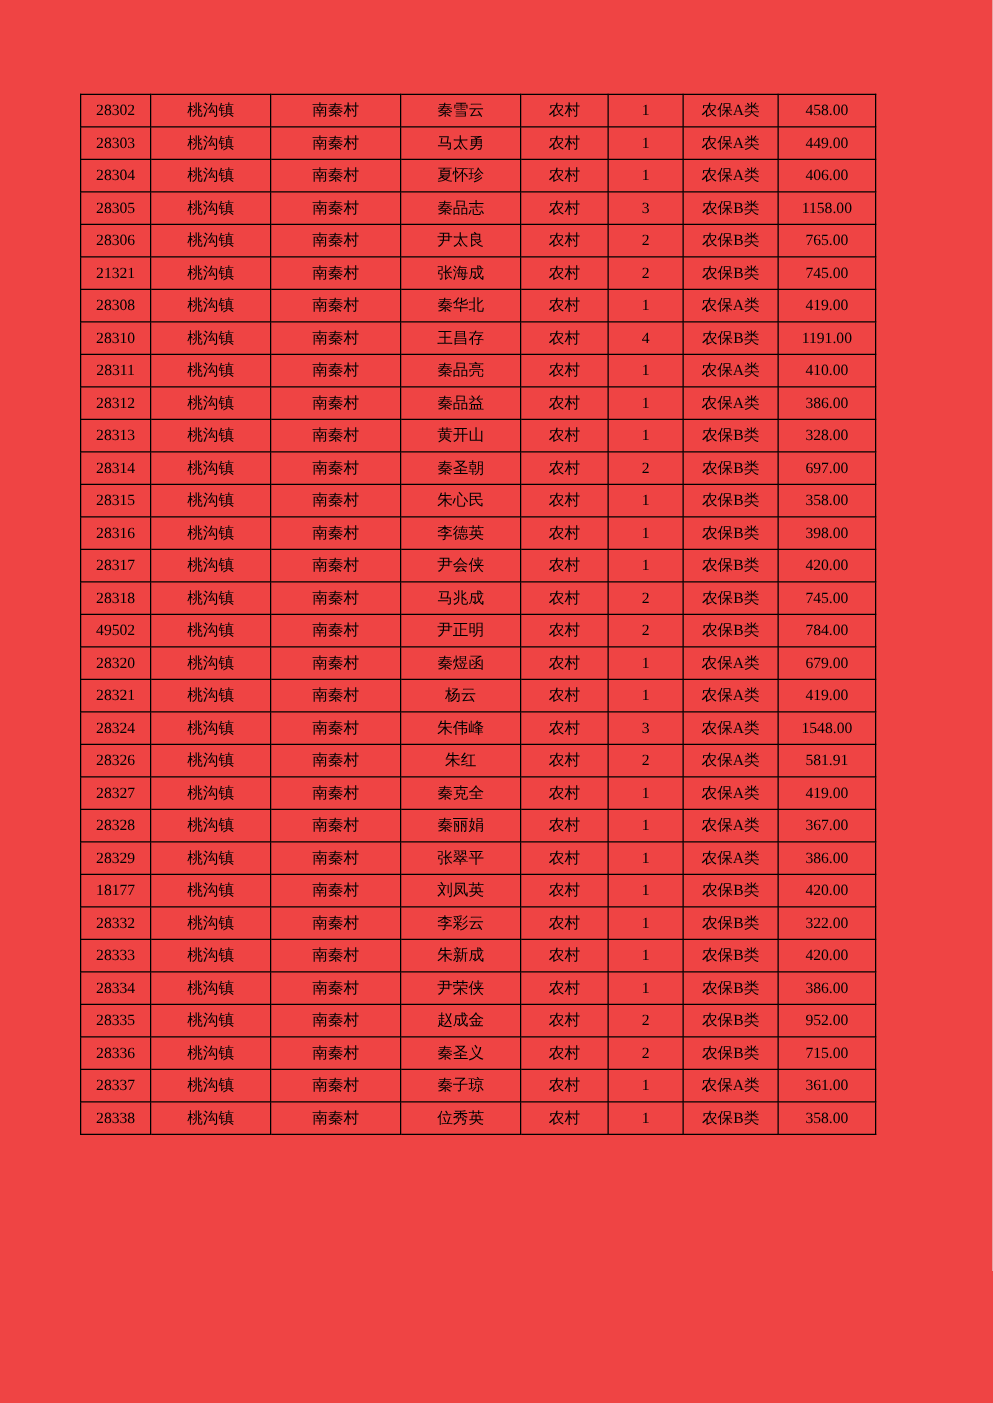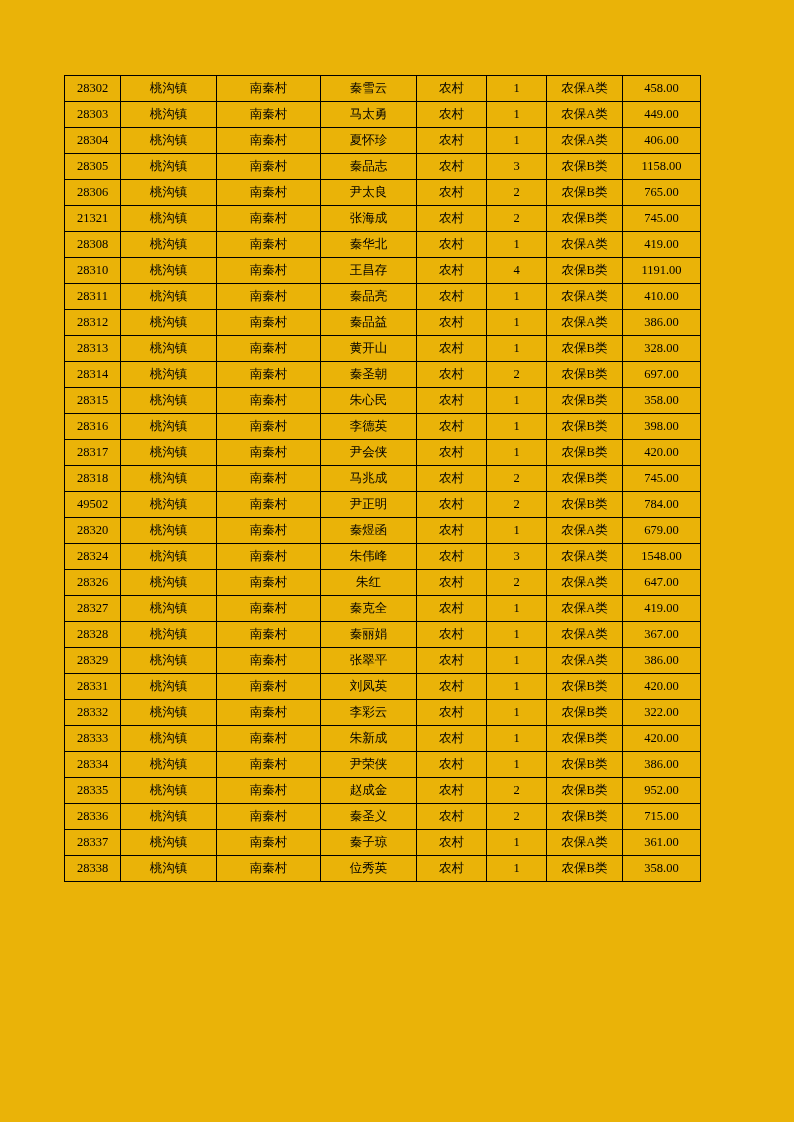--- a/index.html
+++ b/index.html
@@ -5,21 +5,21 @@
   html, body {
     margin: 0;
     padding: 0;
     background: #e8e8e8;
   }
   .page {
     position: relative;
     width: 794px;
     height: 1122px;
     margin: 0 auto;
-    background: #eab308;
+    background: #ef4444;
     font-family: "Liberation Serif", "DejaVu Serif", serif;
     color: #000000;
     overflow: hidden;
   }
   table.data-table {
     position: absolute;
     left: 64px;
     top: 75px;
     width: 636px;
     border-collapse: collapse;
@@ -235,38 +235,48 @@
           <td class="col-id">28320</td>
           <td class="col-town">桃沟镇</td>
           <td class="col-village">南秦村</td>
           <td class="col-name">秦煜函</td>
           <td class="col-type">农村</td>
           <td class="col-count">1</td>
           <td class="col-category">农保A类</td>
           <td class="col-amount">679.00</td>
         </tr>
         <tr>
+          <td class="col-id">28321</td>
+          <td class="col-town">桃沟镇</td>
+          <td class="col-village">南秦村</td>
+          <td class="col-name">杨云</td>
+          <td class="col-type">农村</td>
+          <td class="col-count">1</td>
+          <td class="col-category">农保A类</td>
+          <td class="col-amount">419.00</td>
+        </tr>
+        <tr>
           <td class="col-id">28324</td>
           <td class="col-town">桃沟镇</td>
           <td class="col-village">南秦村</td>
           <td class="col-name">朱伟峰</td>
           <td class="col-type">农村</td>
           <td class="col-count">3</td>
           <td class="col-category">农保A类</td>
           <td class="col-amount">1548.00</td>
         </tr>
         <tr>
           <td class="col-id">28326</td>
           <td class="col-town">桃沟镇</td>
           <td class="col-village">南秦村</td>
           <td class="col-name">朱红</td>
           <td class="col-type">农村</td>
           <td class="col-count">2</td>
           <td class="col-category">农保A类</td>
-          <td class="col-amount">647.00</td>
+          <td class="col-amount">581.91</td>
         </tr>
         <tr>
           <td class="col-id">28327</td>
           <td class="col-town">桃沟镇</td>
           <td class="col-village">南秦村</td>
           <td class="col-name">秦克全</td>
           <td class="col-type">农村</td>
           <td class="col-count">1</td>
           <td class="col-category">农保A类</td>
           <td class="col-amount">419.00</td>
@@ -285,21 +295,21 @@
           <td class="col-id">28329</td>
           <td class="col-town">桃沟镇</td>
           <td class="col-village">南秦村</td>
           <td class="col-name">张翠平</td>
           <td class="col-type">农村</td>
           <td class="col-count">1</td>
           <td class="col-category">农保A类</td>
           <td class="col-amount">386.00</td>
         </tr>
         <tr>
-          <td class="col-id">28331</td>
+          <td class="col-id">18177</td>
           <td class="col-town">桃沟镇</td>
           <td class="col-village">南秦村</td>
           <td class="col-name">刘凤英</td>
           <td class="col-type">农村</td>
           <td class="col-count">1</td>
           <td class="col-category">农保B类</td>
           <td class="col-amount">420.00</td>
         </tr>
         <tr>
           <td class="col-id">28332</td>

